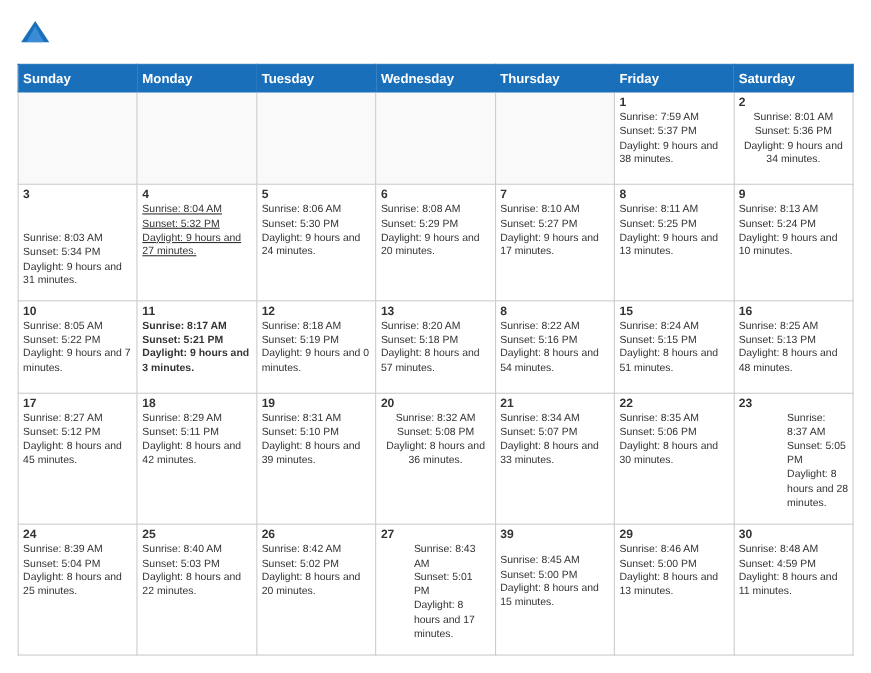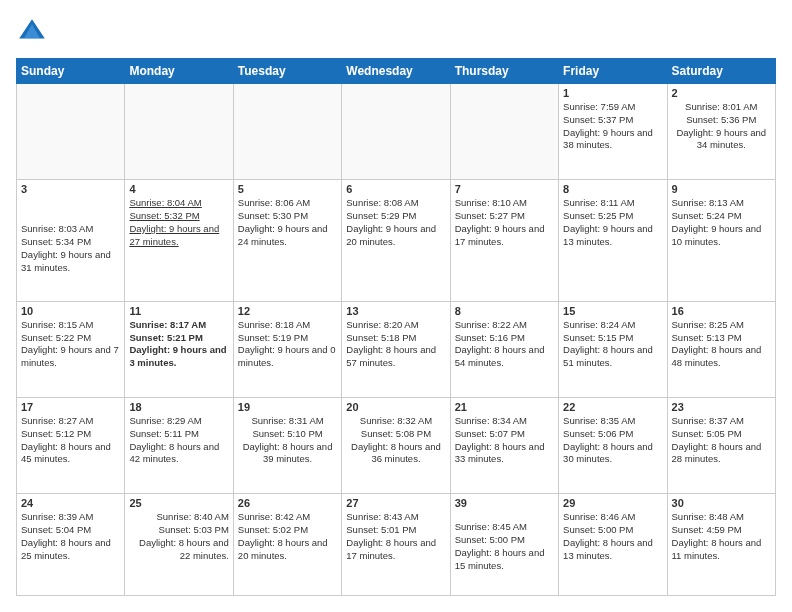--- a/index.html
+++ b/index.html
@@ -196,21 +196,21 @@
           <td>
             <span class="day-num">9</span>
             <div class="day-info" style="white-space: pre-line;">Sunrise: 8:13 AM
 Sunset: 5:24 PM
 Daylight: 9 hours and 10 minutes.</div>
           </td>
         </tr>
         <tr>
           <td>
             <span class="day-num">10</span>
-            <div class="day-info" style="white-space: pre-line;">Sunrise: 8:15 AM
+            <div class="day-info" style="white-space: pre-line;">Sunrise: 8:05 AM
 Sunset: 5:22 PM
 Daylight: 9 hours and 7 minutes.</div>
           </td>
           <td>
             <span class="day-num">11</span>
             <div class="day-info" style="white-space: pre-line; font-weight: bold;">Sunrise: 8:17 AM
 Sunset: 5:21 PM
 Daylight: 9 hours and 3 minutes.</div>
           </td>
           <td>
@@ -252,21 +252,21 @@
 Daylight: 8 hours and 45 minutes.</div>
           </td>
           <td>
             <span class="day-num">18</span>
             <div class="day-info" style="white-space: pre-line;">Sunrise: 8:29 AM
 Sunset: 5:11 PM
 Daylight: 8 hours and 42 minutes.</div>
           </td>
           <td>
             <span class="day-num">19</span>
-            <div class="day-info" style="white-space: pre-line; text-align: center;">Sunrise: 8:31 AM
+            <div class="day-info" style="white-space: pre-line;">Sunrise: 8:31 AM
 Sunset: 5:10 PM
 Daylight: 8 hours and 39 minutes.</div>
           </td>
           <td>
             <span class="day-num">20</span>
             <div class="day-info" style="white-space: pre-line; text-align: center;">Sunrise: 8:32 AM
 Sunset: 5:08 PM
 Daylight: 8 hours and 36 minutes.</div>
           </td>
           <td>
@@ -276,47 +276,47 @@
 Daylight: 8 hours and 33 minutes.</div>
           </td>
           <td>
             <span class="day-num">22</span>
             <div class="day-info" style="white-space: pre-line;">Sunrise: 8:35 AM
 Sunset: 5:06 PM
 Daylight: 8 hours and 30 minutes.</div>
           </td>
           <td>
             <span class="day-num">23</span>
-            <div class="day-info" style="white-space: pre-line;">Sunrise: 8:37 AM
+            <div class="day-info" style="white-space: pre-line; margin-left: 44px;">Sunrise: 8:37 AM
 Sunset: 5:05 PM
 Daylight: 8 hours and 28 minutes.</div>
           </td>
         </tr>
         <tr>
           <td>
             <span class="day-num">24</span>
             <div class="day-info" style="white-space: pre-line;">Sunrise: 8:39 AM
 Sunset: 5:04 PM
 Daylight: 8 hours and 25 minutes.</div>
           </td>
           <td>
             <span class="day-num">25</span>
-            <div class="day-info" style="white-space: pre-line; text-align: right;">Sunrise: 8:40 AM
+            <div class="day-info" style="white-space: pre-line;">Sunrise: 8:40 AM
 Sunset: 5:03 PM
 Daylight: 8 hours and 22 minutes.</div>
           </td>
           <td>
             <span class="day-num">26</span>
             <div class="day-info" style="white-space: pre-line;">Sunrise: 8:42 AM
 Sunset: 5:02 PM
 Daylight: 8 hours and 20 minutes.</div>
           </td>
           <td>
             <span class="day-num">27</span>
-            <div class="day-info" style="white-space: pre-line;">Sunrise: 8:43 AM
+            <div class="day-info" style="white-space: pre-line; margin-left: 30px;">Sunrise: 8:43 AM
 Sunset: 5:01 PM
 Daylight: 8 hours and 17 minutes.</div>
           </td>
           <td>
             <span class="day-num">39</span>
             <div class="day-info" style="white-space: pre-line; margin-top: 12px;">Sunrise: 8:45 AM
 Sunset: 5:00 PM
 Daylight: 8 hours and 15 minutes.</div>
           </td>
           <td>

